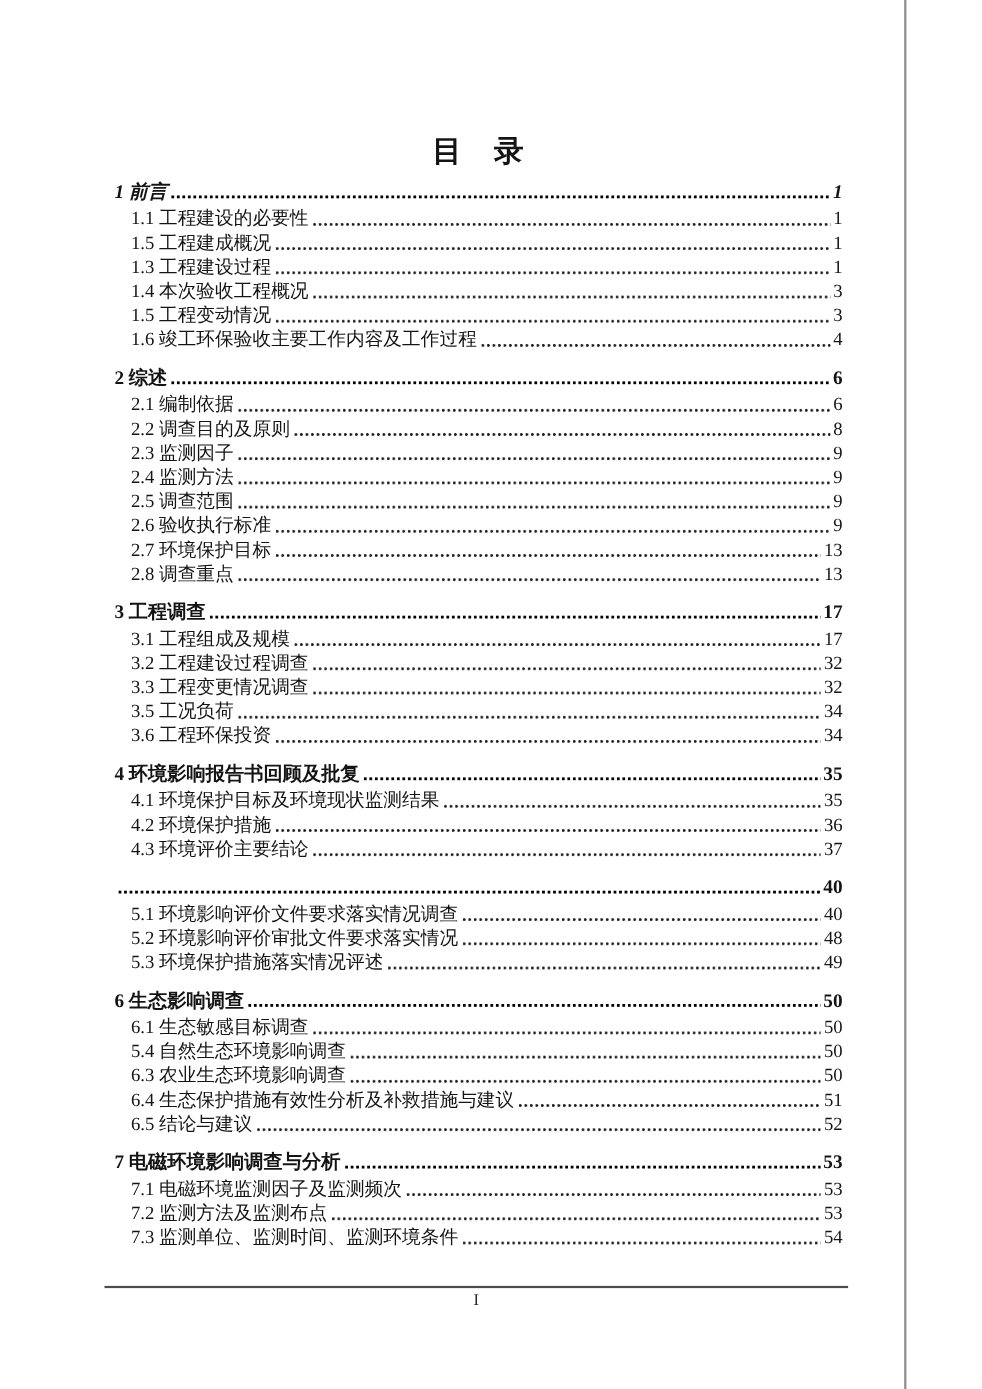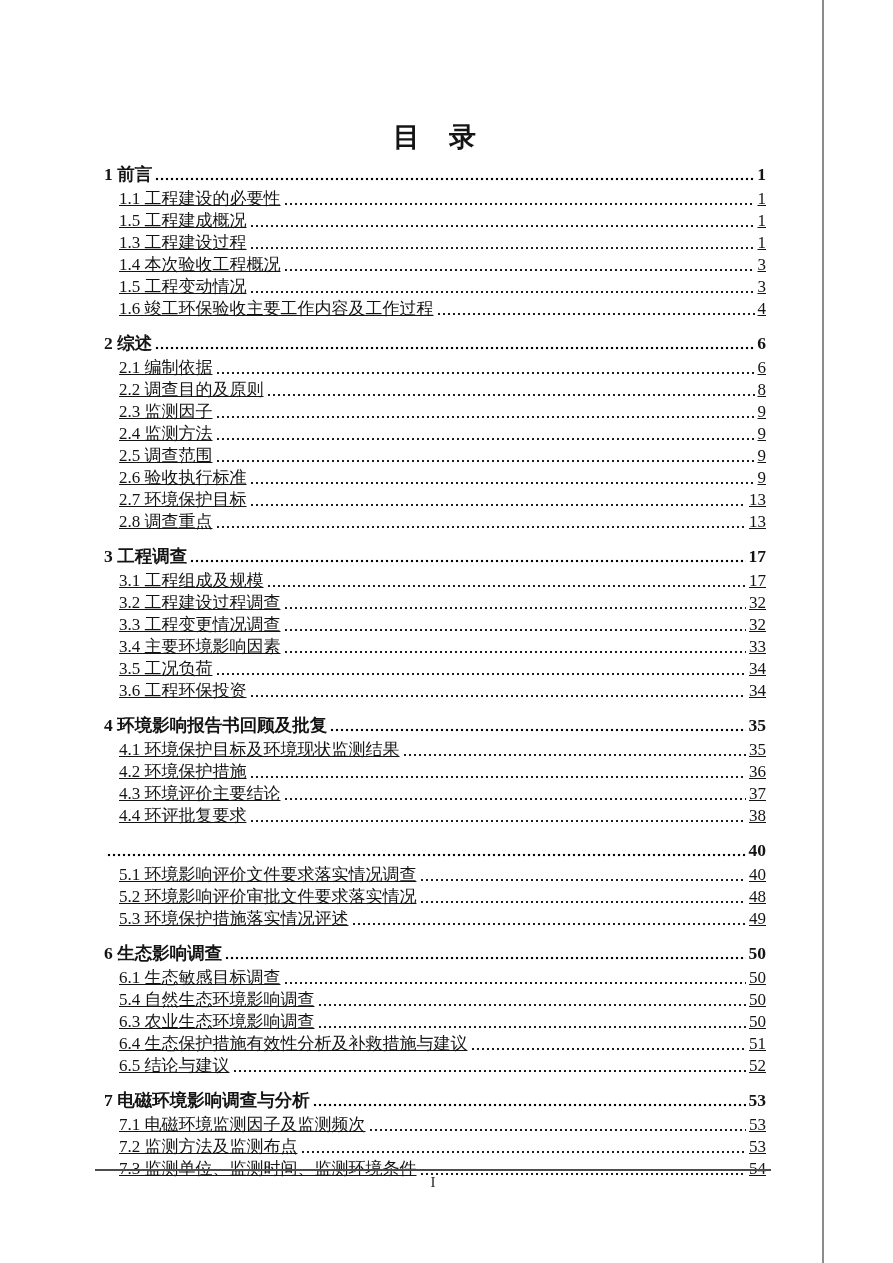--- a/index.html
+++ b/index.html
@@ -46,24 +46,24 @@
     white-space: nowrap;
   }
   .toc-row.chapter {
     font-weight: bold;
     font-size: 17.5px;
     margin-top: 12px;
     margin-bottom: 3px;
   }
   .toc-row.chapter:first-child {
     margin-top: 0;
+    font-style: italic;
   }
   .toc-row.item {
     padding-left: 15px;
-    text-decoration: underline;
   }
   .label {
     flex: 0 0 auto;
   }
   .dots {
     flex: 1 1 auto;
     align-self: flex-end;
     height: 6px;
     margin: 0 3px 3px 3px;
     background-image: radial-gradient(circle at 2px 3px, #1c1c1c 1.05px, rgba(0,0,0,0) 1.4px);
@@ -198,25 +198,20 @@
           <span class="label">3.2 工程建设过程调查</span>
           <span class="dots"></span>
           <span class="pagenum">32</span>
         </div>
         <div class="toc-row item">
           <span class="label">3.3 工程变更情况调查</span>
           <span class="dots"></span>
           <span class="pagenum">32</span>
         </div>
         <div class="toc-row item">
-          <span class="label">3.4 主要环境影响因素</span>
-          <span class="dots"></span>
-          <span class="pagenum">33</span>
-        </div>
-        <div class="toc-row item">
           <span class="label">3.5 工况负荷</span>
           <span class="dots"></span>
           <span class="pagenum">34</span>
         </div>
         <div class="toc-row item">
           <span class="label">3.6 工程环保投资</span>
           <span class="dots"></span>
           <span class="pagenum">34</span>
         </div>
         <div class="toc-row chapter">
@@ -231,25 +226,20 @@
         </div>
         <div class="toc-row item">
           <span class="label">4.2 环境保护措施</span>
           <span class="dots"></span>
           <span class="pagenum">36</span>
         </div>
         <div class="toc-row item">
           <span class="label">4.3 环境评价主要结论</span>
           <span class="dots"></span>
           <span class="pagenum">37</span>
-        </div>
-        <div class="toc-row item">
-          <span class="label">4.4 环评批复要求</span>
-          <span class="dots"></span>
-          <span class="pagenum">38</span>
         </div>
         <div class="toc-row chapter">
           <span class="dots"></span>
           <span class="pagenum">40</span>
         </div>
         <div class="toc-row item">
           <span class="label">5.1 环境影响评价文件要求落实情况调查</span>
           <span class="dots"></span>
           <span class="pagenum">40</span>
         </div>

